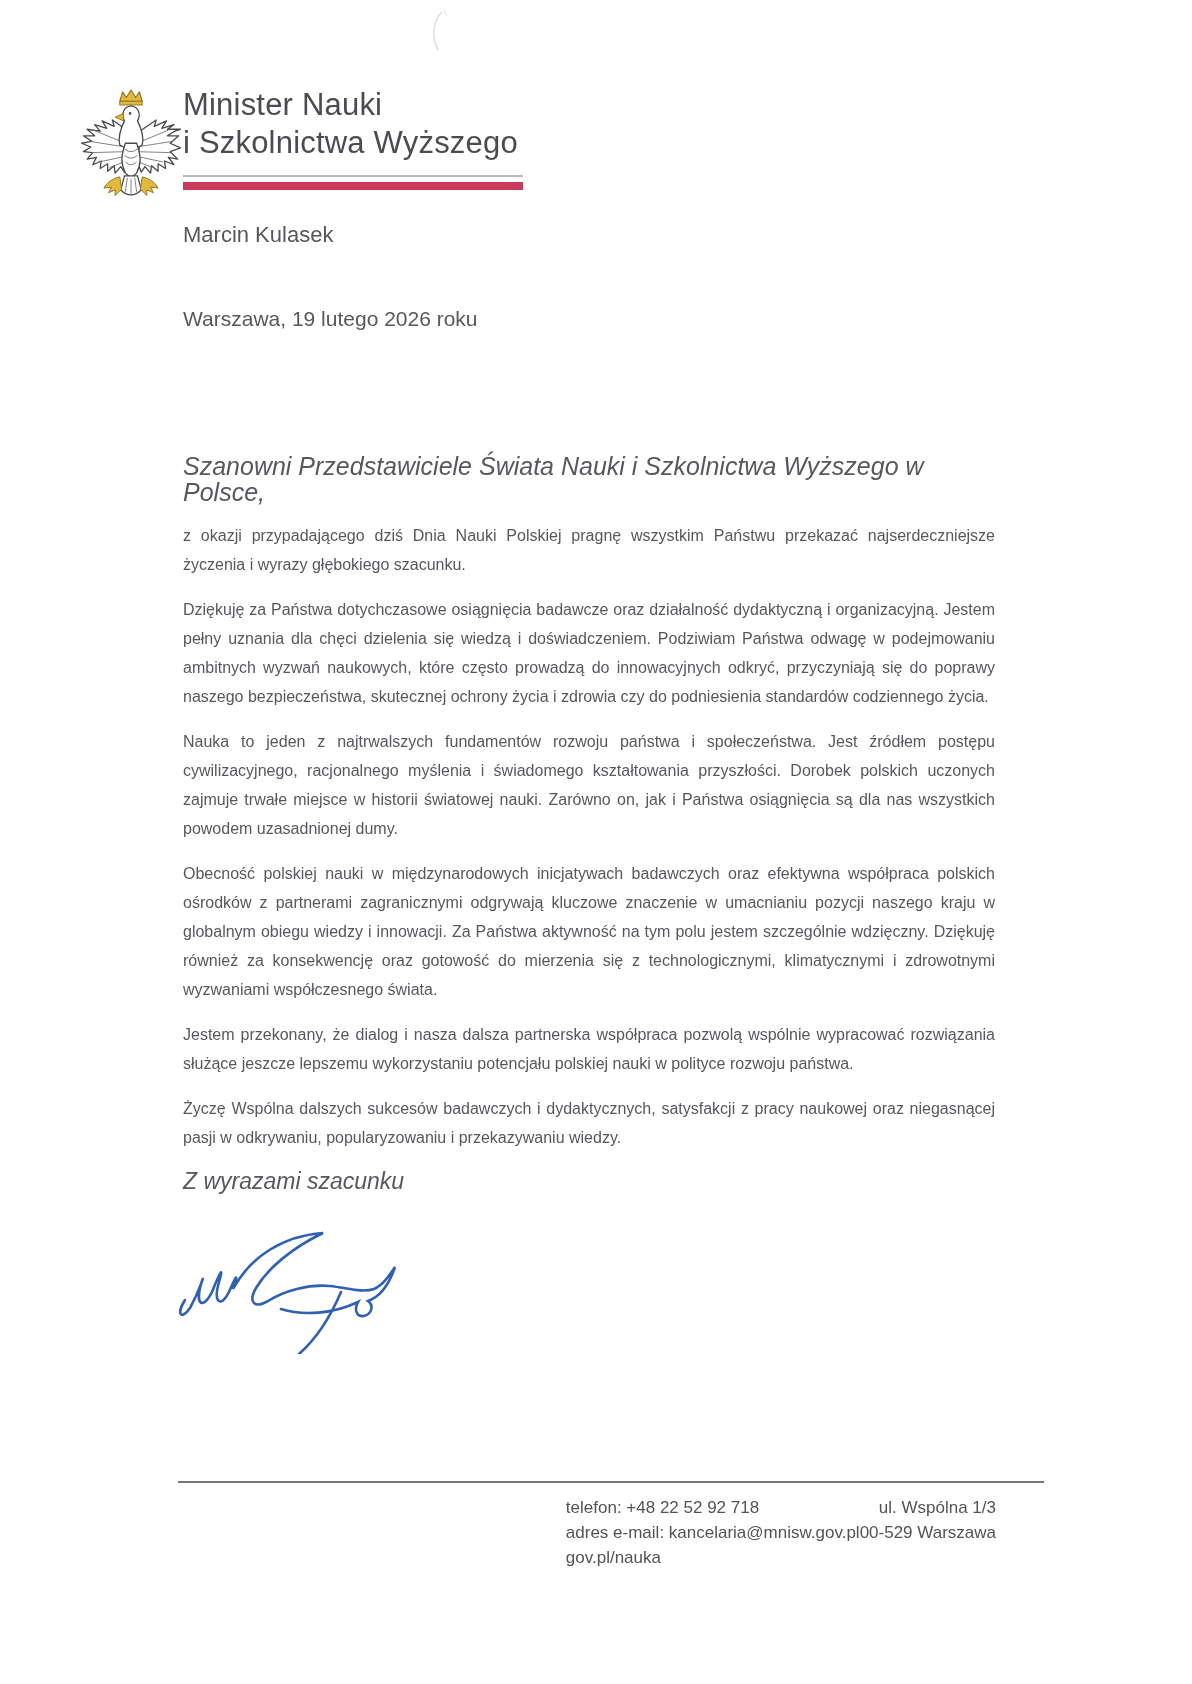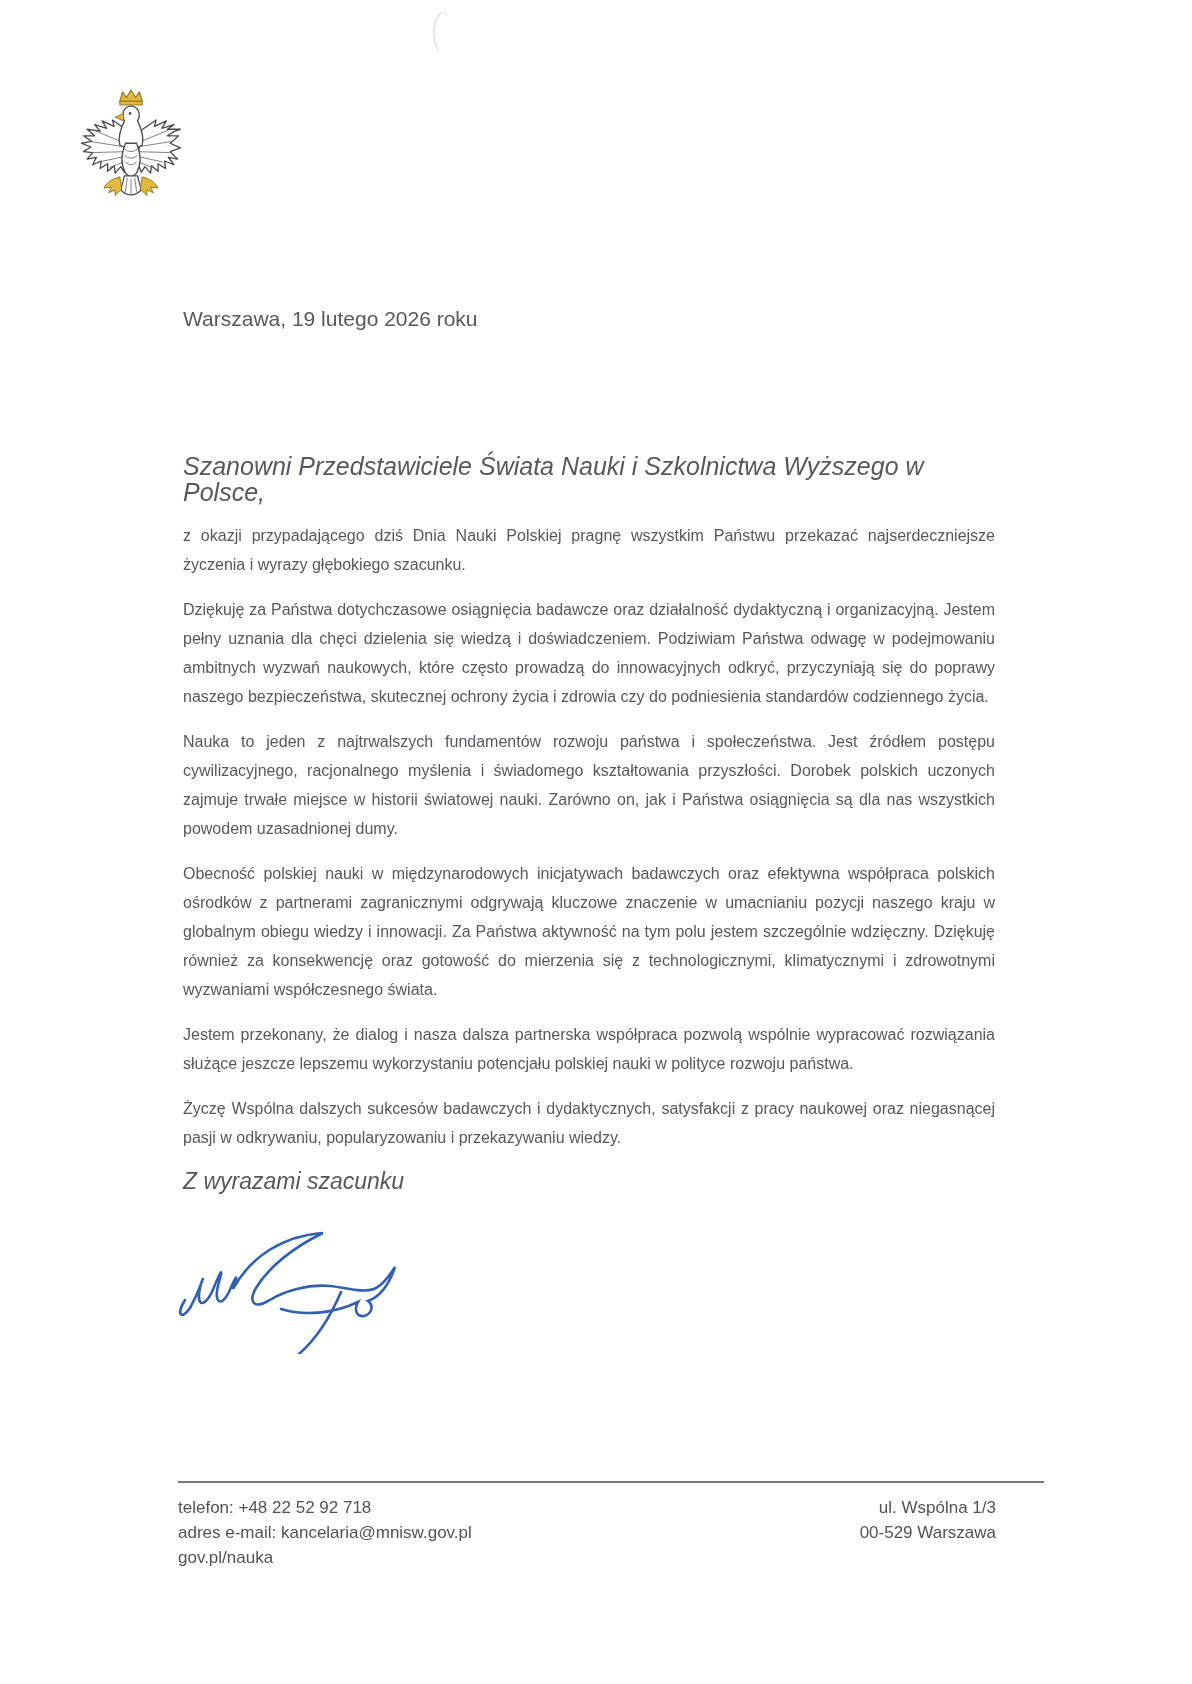--- a/index.html
+++ b/index.html
@@ -29,21 +29,21 @@
   .letter-main { position: absolute; left: 183px; top: 306px; width: 812px; }
   .dateline { margin: 0; font-size: 21px; line-height: 26px; }
   .salutation { margin: 121px 0 0 0; font-size: 25px; line-height: 26px; font-style: italic; }
   .para { margin: 16px 0 0 0; font-size: 16px; line-height: 29px; text-align: justify; }
   .closing { margin: 16px 0 0 0; font-size: 23px; line-height: 26px; font-style: italic; }
   .signature { display: block; margin: 10px 0 0 -12px; width: 260px; height: 150px; }
 
   
   .footer { position: absolute; left: 178px; top: 1481px; width: 866px; }
   .footer-rule { height: 2px; background: #77787a; }
-  .footer-cols { display: flex; justify-content: space-between; margin-top: 12px; font-size: 17px; line-height: 25px; color: #525356; }
+  .footer-cols { display: flex; justify-content: flex-end; margin-top: 12px; font-size: 17px; line-height: 25px; color: #525356; }
   .footer-right { text-align: right; padding-right: 48px; }
 </style>
 </head>
 <body>
 
 <div class="page">
 
   <svg class="scan-artifact" viewBox="0 0 40 50">
     <path d="M22,6 C13,14 11,30 18,44" stroke="#dedede" stroke-width="1.5" fill="none"></path>
     <path d="M24,4 l3,6" stroke="#e4e4e4" stroke-width="1" fill="none"></path>
@@ -87,20 +87,31 @@
       <path d="M53,93 L67,93 L71,108 C64,115 56,115 49,108 Z" fill="#ffffff" stroke="#4a4a4a" stroke-width="1.4"></path>
       <g stroke="#6a6a6a" stroke-width="0.9">
           <path d="M56,95 L54,110"></path>
           <path d="M60,96 L60,112"></path>
           <path d="M64,95 L66,110"></path>
         </g>
 
       <path d="M48,94 C40,96 34,100 31,106 L39,105 L36,111 L43,108 L43,114 L50,107 Z" fill="#e3b83e" stroke="#8f7420" stroke-width="1"></path>
       <path d="M72,94 C80,96 86,100 89,106 L81,105 L84,111 L77,108 L77,114 L70,107 Z" fill="#e3b83e" stroke="#8f7420" stroke-width="1"></path>
     </svg>
+    <div class="head-right">
+      <div class="ministry-title">
+        <div>Minister Nauki</div>
+        <div>i Szkolnictwa Wyższego</div>
+      </div>
+      <div class="flag-rule">
+        <div class="flag-white"></div>
+        <div class="flag-red" style="background: rgb(204, 58, 91);"></div>
+      </div>
+      <div class="minister-name">Marcin Kulasek</div>
+    </div>
   </header>
 
   <main class="letter-main">
     <p class="dateline">Warszawa, 19 lutego 2026 roku</p>
     <p class="salutation">Szanowni Przedstawiciele Świata Nauki i Szkolnictwa Wyższego w Polsce,</p>
     <p class="para">z okazji przypadającego dziś Dnia Nauki Polskiej pragnę wszystkim Państwu przekazać najserdeczniejsze życzenia i wyrazy głębokiego szacunku.</p>
     <p class="para">Dziękuję za Państwa dotychczasowe osiągnięcia badawcze oraz działalność dydaktyczną i organizacyjną. Jestem pełny uznania dla chęci dzielenia się wiedzą i doświadczeniem. Podziwiam Państwa odwagę w podejmowaniu ambitnych wyzwań naukowych, które często prowadzą do innowacyjnych odkryć, przyczyniają się do poprawy naszego bezpieczeństwa, skutecznej ochrony życia i zdrowia czy do podniesienia standardów codziennego życia.</p>
     <p class="para">Nauka to jeden z najtrwalszych fundamentów rozwoju państwa i społeczeństwa. Jest źródłem postępu cywilizacyjnego, racjonalnego myślenia i świadomego kształtowania przyszłości. Dorobek polskich uczonych zajmuje trwałe miejsce w historii światowej nauki. Zarówno on, jak i Państwa osiągnięcia są dla nas wszystkich powodem uzasadnionej dumy.</p>
     <p class="para">Obecność polskiej nauki w międzynarodowych inicjatywach badawczych oraz efektywna współpraca polskich ośrodków z partnerami zagranicznymi odgrywają kluczowe znaczenie w umacnianiu pozycji naszego kraju w globalnym obiegu wiedzy i innowacji. Za Państwa aktywność na tym polu jestem szczególnie wdzięczny. Dziękuję również za konsekwencję oraz gotowość do mierzenia się z technologicznymi, klimatycznymi i zdrowotnymi wyzwaniami współczesnego świata.</p>
     <p class="para">Jestem przekonany, że dialog i nasza dalsza partnerska współpraca pozwolą wspólnie wypracować rozwiązania służące jeszcze lepszemu wykorzystaniu potencjału polskiej nauki w polityce rozwoju państwa.</p>

